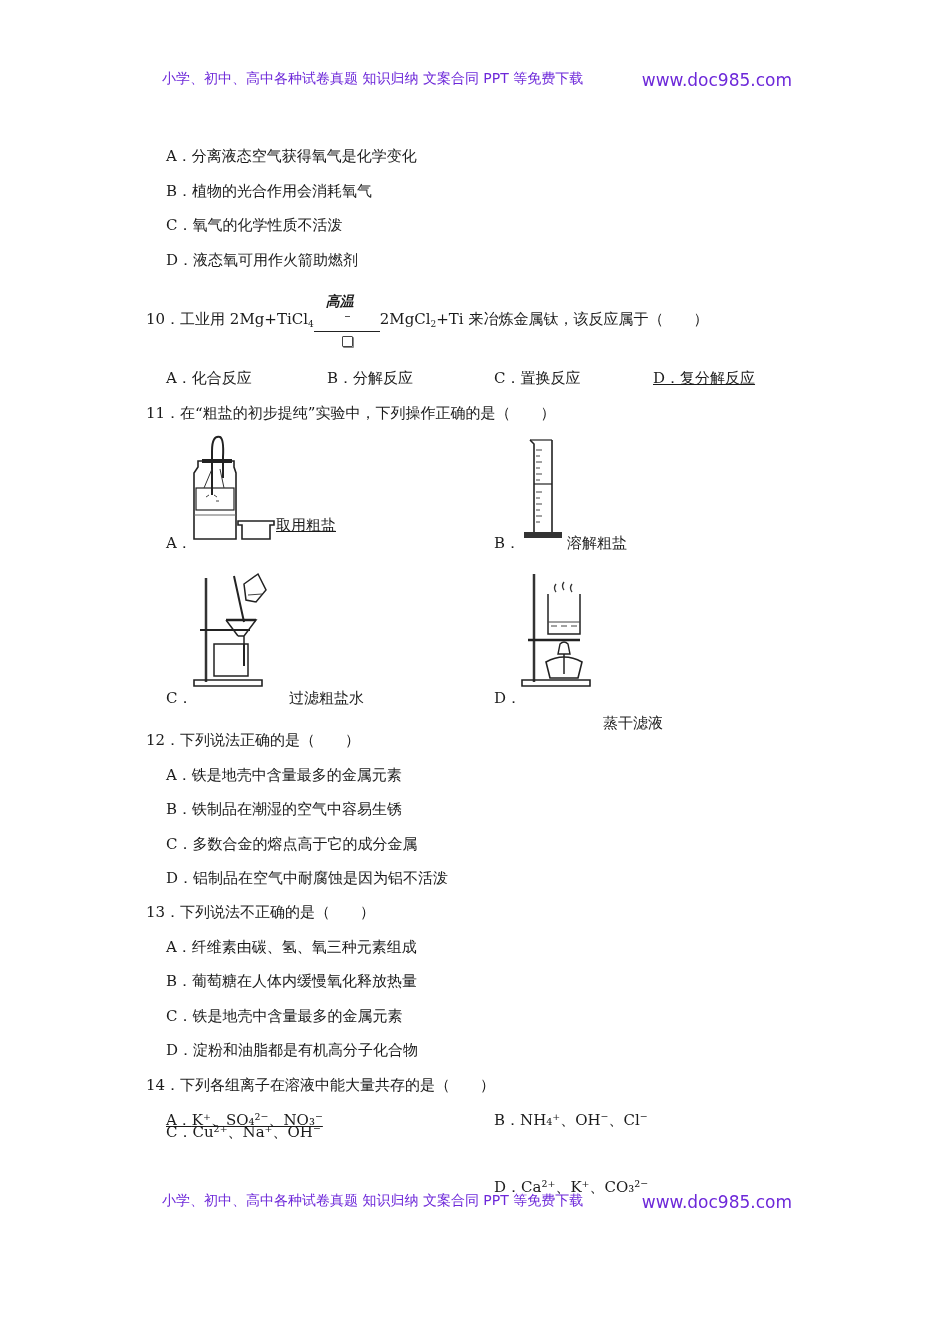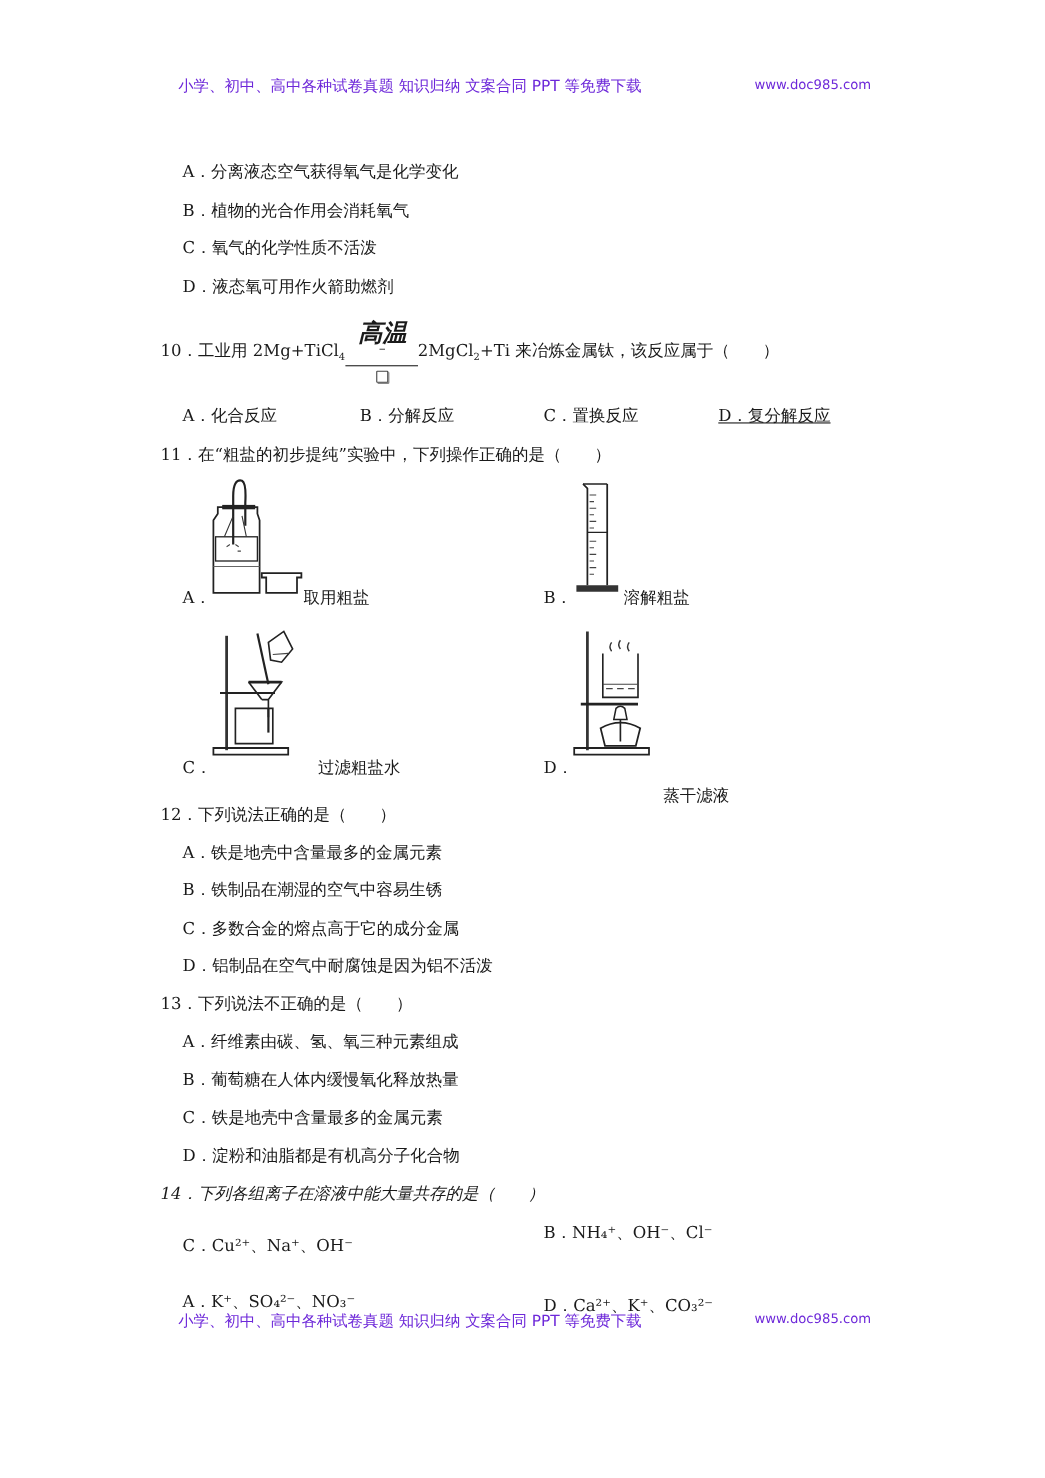--- a/index.html
+++ b/index.html
@@ -7,32 +7,32 @@
     width: 950px; height: 1344px; position: relative; overflow: hidden;
     font-family: "DejaVu Serif", "Liberation Serif", serif;
     color: #1a1a1a;
   }
   .hdr {
     position: absolute; left: 162px; width: 630px;
     font-family: "DejaVu Sans", "Liberation Sans", sans-serif;
     font-size: 14px; color: #6d28d9; white-space: nowrap;
     display: flex; justify-content: space-between;
   }
-  .hdr .url { font-size: 12px; }
+  .hdr .url { font-size: 17px; }
   .line {
     position: absolute; font-size: 15px; white-space: nowrap; line-height: 20px;
   }
   .q { left: 146px; }
   .opt { left: 166px; }
   sub { font-size: 9px; vertical-align: -3px; }
   .cond {
     display: inline-block; position: relative; width: 66px; height: 20px; vertical-align: bottom;
   }
   .cond .top {
-    position: absolute; left: 12px; top: -22px; font-size: 22px; font-style: italic;
+    position: absolute; left: 12px; top: -22px; font-size: 14px; font-style: italic;
     font-family: Liberation Serif, serif; font-weight: bold;
   }
   .cond .bar { position: absolute; left: 0; right: 0; bottom: 2px; border-bottom: 1.3px solid #222; }
   .cond .mid { position: absolute; left: 31px; top: 2px; width: 5px; border-top: 1px solid #555; }
   .cond .box {
     position: absolute; left: 28px; top: 22px; width: 9px; height: 9px; border: 1.5px solid #444; border-radius: 1px;
     box-shadow: 1px 1px 0 #888;
   }
   .fig { position: absolute; }
   .figlabel { position: absolute; font-size: 15px; white-space: nowrap; }
@@ -64,21 +64,21 @@
   <path d="M22 62 L22 18 Q22 2 30 4 Q34 6 33 24 L33 45" fill="none" stroke="#222" stroke-width="2"></path>
   <path d="M14 28 L44 28 L44 34 L46 40 L46 106 L4 106 L4 40 L8 34 L8 28 Z" fill="none" stroke="#222" stroke-width="1.6"></path>
   <rect x="12" y="26" width="30" height="4" fill="#222"></rect>
   <rect x="6" y="55" width="38" height="22" fill="none" stroke="#222" stroke-width="1.2"></rect>
   <path d="M16 64 l3 -2 M24 62 l3 2 M26 68 l3 0" stroke="#444" stroke-width="1"></path>
   <line x1="4" y1="82" x2="46" y2="82" stroke="#666" stroke-width="1"></line>
   <path d="M22 36 L14 55 M30 36 L34 55" stroke="#333" stroke-width="1"></path>
   <path d="M48 88 L84 88 L84 92 L80 92 L80 106 L52 106 L52 92 L48 92 Z" fill="none" stroke="#222" stroke-width="1.6"></path>
 </svg>
 <div class="figlabel" style="left:166px; top:534px;">A．</div>
-<div class="figlabel" style="left:276px; top:534px;">取用粗盐</div>
+<div class="figlabel" style="left:276px; top:516px;text-decoration:underline;">取用粗盐</div>
 
 <svg class="fig" style="left:520px; top:436px;" width="50" height="110" viewBox="0 0 50 110">
   <path d="M10 4 L14 8 L14 96 M32 4 L32 96" fill="none" stroke="#222" stroke-width="1.6"></path>
   <line x1="10" y1="4" x2="32" y2="4" stroke="#222" stroke-width="1.2"></line>
   <line x1="14" y1="48" x2="32" y2="48" stroke="#222" stroke-width="1.2"></line>
   <g stroke="#444" stroke-width="1">
     <line x1="16" y1="14" x2="22" y2="14"></line>
       <line x1="16" y1="20" x2="20" y2="20"></line>
     <line x1="16" y1="26" x2="22" y2="26"></line>
       <line x1="16" y1="32" x2="20" y2="32"></line>
@@ -131,22 +131,22 @@
 <div class="line opt" style="top:799px;">B．铁制品在潮湿的空气中容易生锈</div>
 <div class="line opt" style="top:834px;">C．多数合金的熔点高于它的成分金属</div>
 <div class="line opt" style="top:868px;">D．铝制品在空气中耐腐蚀是因为铝不活泼</div>
 
 <div class="line q" style="top:902px;">13．下列说法不正确的是（　　）</div>
 <div class="line opt" style="top:937px;">A．纤维素由碳、氢、氧三种元素组成</div>
 <div class="line opt" style="top:971px;">B．葡萄糖在人体内缓慢氧化释放热量</div>
 <div class="line opt" style="top:1006px;">C．铁是地壳中含量最多的金属元素</div>
 <div class="line opt" style="top:1040px;">D．淀粉和油脂都是有机高分子化合物</div>
 
-<div class="line q" style="top:1075px;font-style:italic;">14．下列各组离子在溶液中能大量共存的是（　　）</div>
-<div class="line opt" style="top:1173px;">
+<div class="line q" style="top:1075px;">14．下列各组离子在溶液中能大量共存的是（　　）</div>
+<div class="line opt" style="top:1110px;text-decoration:underline;">
   <span>A．</span><span>K⁺、SO₄²⁻、NO₃⁻</span>
 </div>
 <div class="line" style="top:1110px; left:494px;">
   <span>B．</span><span>NH₄⁺、OH⁻、Cl⁻</span>
 </div>
 <div class="line opt" style="top:1122px;">
   <span>C．</span><span>Cu²⁺、Na⁺、OH⁻</span>
 </div>
 <div class="line" style="top:1145px; left:494px;margin-top:32px;">
   <span>D．</span><span>Ca²⁺、K⁺、CO₃²⁻</span>

